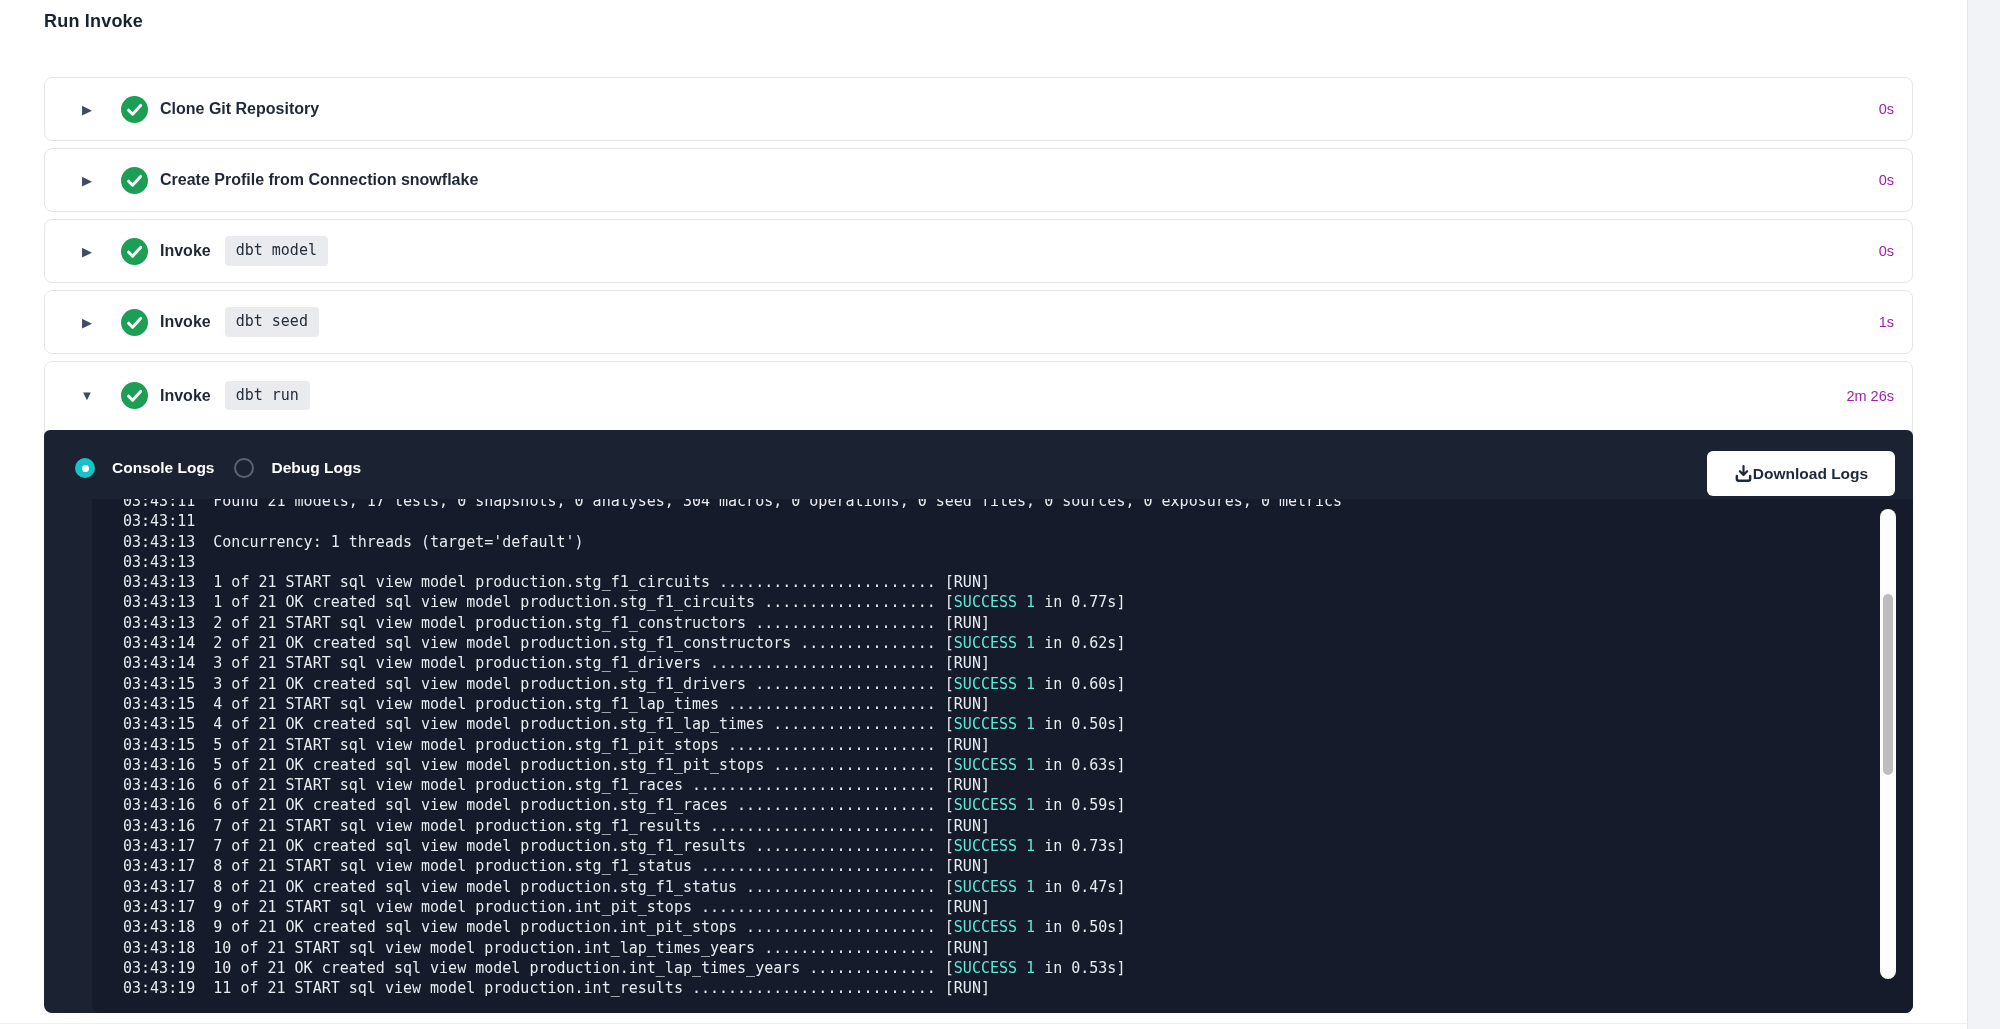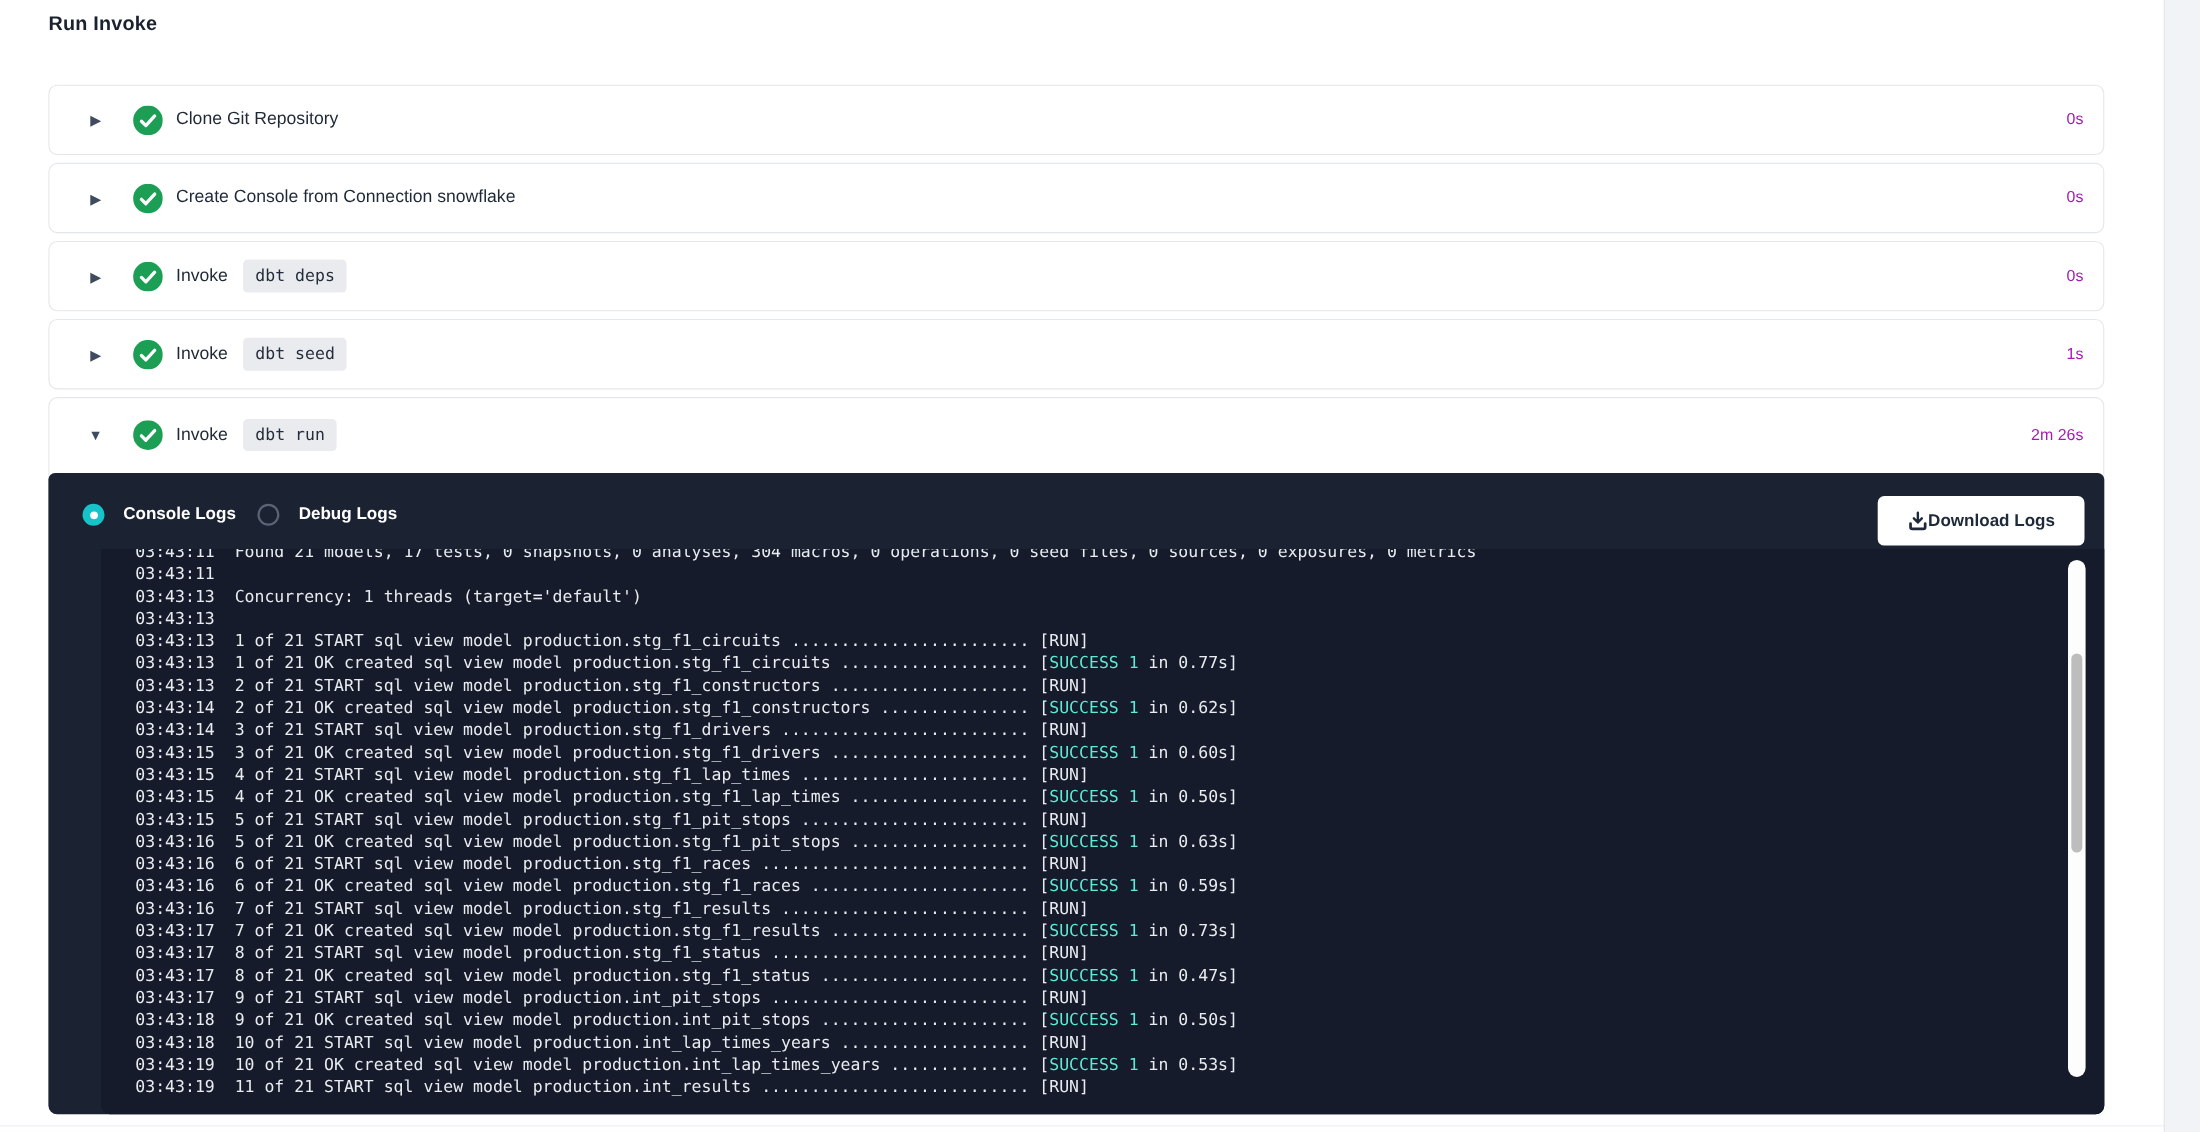--- a/index.html
+++ b/index.html
@@ -7,21 +7,21 @@
   .page{position:relative;width:2000px;height:1029px;background:#ffffff;overflow:hidden;}
 
   .page-title{position:absolute;left:44px;top:11px;font-size:18px;font-weight:700;color:#1a2230;letter-spacing:.2px;}
 
   .card{position:absolute;left:44px;width:1869px;background:#fff;border:1px solid #e4e7ea;
         border-radius:8px;box-sizing:border-box;}
   .step-row{display:flex;align-items:center;height:62px;padding:0 18px 0 34px;cursor:pointer;}
   .card.expanded .step-row{height:67px;}
   .chev{width:16px;text-align:center;font-size:13px;color:#3f4b5e;flex:0 0 auto;margin-right:26px;line-height:1;}
   .check{flex:0 0 auto;width:27px;height:27px;margin-right:12px;}
-  .step-title{font-size:16px;font-weight:400;color:#1f2836;text-align:right;}
+  .step-title{font-size:16px;font-weight:700;color:#1f2836;text-align:right;}
   .code-badge{margin-left:14px;font-family:"DejaVu Sans Mono",monospace;font-size:15px;color:#242d3c;
               background:#e9ebee;border-radius:4px;padding:5px 11px;line-height:1.3;}
   .duration{margin-left:auto;font-size:14.5px;color:#a21caf;}
 
   
   .log-panel{position:absolute;left:-1px;right:-1px;top:68px;bottom:-1px;background:#1b2232;
              border-radius:6px 6px 8px 8px;}
   .radio-row{position:absolute;left:31px;top:28px;display:flex;align-items:center;gap:20px;text-align:center;}
   .radio-item{display:flex;align-items:center;gap:17px;cursor:pointer;}
   .radio-circle{width:20px;height:20px;border-radius:50%;box-sizing:border-box;position:relative;flex:0 0 auto;}
@@ -71,36 +71,36 @@
 
   <div class="card" style="top:148px;height:64px;">
     <div class="step-row" style="height:62px;">
       <span class="chev">▶</span>
       <span class="check">
         <svg width="27" height="27" viewBox="0 0 27 27">
             <circle cx="13.5" cy="13.5" r="13.5" fill="#1d9e55"></circle>
             <path d="M7.6 14.2l4 4 8-8.8" stroke="#fff" stroke-width="3" fill="none" stroke-linecap="round" stroke-linejoin="round"></path>
           </svg>
       </span>
-      <span class="step-title">Create Console from Connection snowflake</span>
+      <span class="step-title">Create Profile from Connection snowflake</span>
       <span class="duration">0s</span>
     </div>
   </div>
 
   <div class="card" style="top:219px;height:64px;">
     <div class="step-row" style="height:62px;">
       <span class="chev">▶</span>
       <span class="check">
         <svg width="27" height="27" viewBox="0 0 27 27">
             <circle cx="13.5" cy="13.5" r="13.5" fill="#1d9e55"></circle>
             <path d="M7.6 14.2l4 4 8-8.8" stroke="#fff" stroke-width="3" fill="none" stroke-linecap="round" stroke-linejoin="round"></path>
           </svg>
       </span>
       <span class="step-title">Invoke</span>
-      <span class="code-badge">dbt deps</span>
+      <span class="code-badge">dbt model</span>
       <span class="duration">0s</span>
     </div>
   </div>
 
   <div class="card" style="top:290px;height:64px;">
     <div class="step-row" style="height:62px;">
       <span class="chev">▶</span>
       <span class="check">
         <svg width="27" height="27" viewBox="0 0 27 27">
             <circle cx="13.5" cy="13.5" r="13.5" fill="#1d9e55"></circle>

